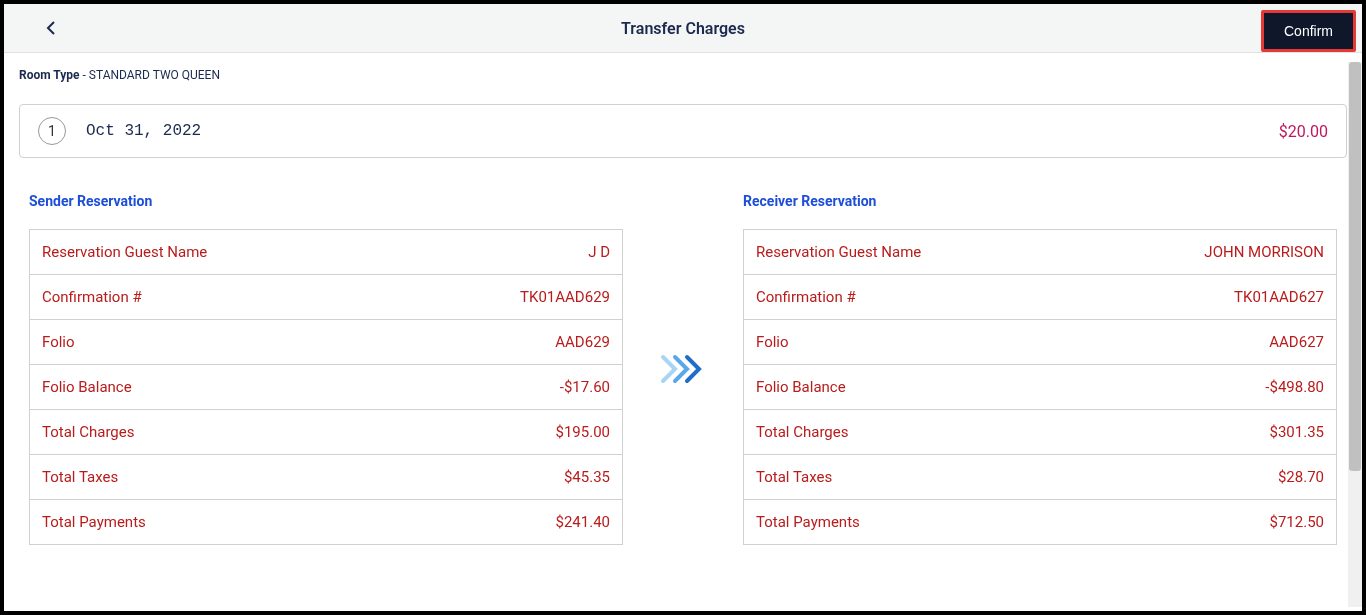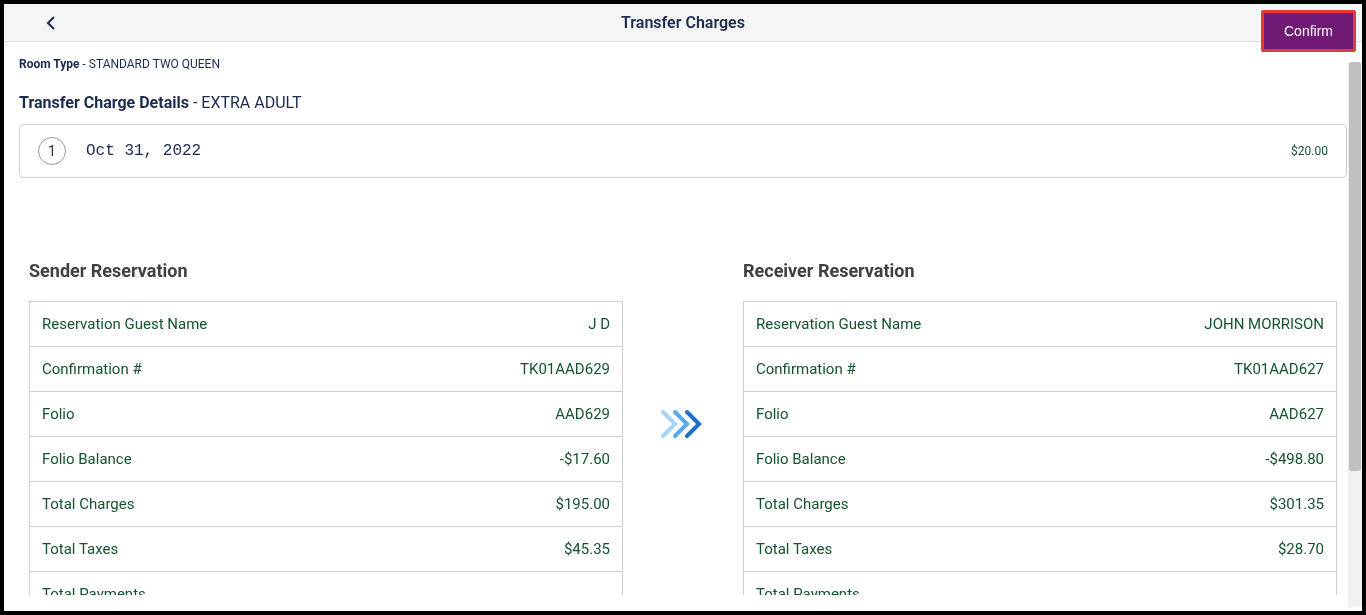--- a/index.html
+++ b/index.html
@@ -16,21 +16,21 @@
     }
     .app-window {
       background: #fff;
       width: 100%;
       height: 100%;
       position: relative;
       overflow: hidden;
     }
     .header {
       background: #f4f5f5;
-      height: 38px;
+      height: 49px;
       display: flex;
       align-items: center;
       padding: 0 22px;
       border-bottom: 1px solid #e0e0e0;
       position: relative;
     }
     .back-btn {
       width: 30px;
       height: 30px;
       display: flex;
@@ -48,21 +48,21 @@
       left: 50%;
       transform: translateX(-50%);
       font-size: 16px;
       font-weight: 600;
       color: #1b2a4e;
     }
     .confirm-btn {
       position: absolute;
       right: 6px;
       top: 6px;
-      background: #701a75;
+      background: #0f172a;
       color: #fff;
       border: 3px solid #e53935;
       padding: 10px 20px;
       font-size: 14px;
       cursor: pointer;
       border-radius: 2px;
     }
     .content {
       padding: 15px;
       height: calc(100% - 54px);
@@ -110,53 +110,52 @@
       color: #333;
       margin-right: 20px;
     }
     .charge-date {
       font-size: 16px;
       color: #1b2a4e;
       flex: 1;
       font-family: Liberation Mono, monospace;
     }
     .charge-amount {
-      font-size: 12px;
-      color: #14532d;
+      font-size: 16px;
+      color: #be185d;
     }
     .reservations-container {
       display: flex;
       align-items: center;
       gap: 0;
       padding: 0 10px;
     }
     .reservation-block {
       flex: 1;
     }
     .reservation-title {
-      font-size: 18px;
+      font-size: 14px;
       font-weight: 700;
-      color: #404040;
+      color: #1d4ed8;
       margin-bottom: 20px;
-      margin-top: 47px;
     }
     .reservation-table {
       border: 1px solid #d0d0d0;
     }
     .reservation-row {
       display: flex;
       justify-content: space-between;
       padding: 13px 12px;
       border-bottom: 1px solid #d0d0d0;
       font-size: 15px;
-      color: #14532d;
+      color: #b91c1c;
+      align-items: center;
     }
     .reservation-row:last-child {
       border-bottom: none;
-      flex-direction: column;
     }
     .arrow-container {
       width: 120px;
       display: flex;
       align-items: center;
       justify-content: center;
     }
     .scrollbar-track {
       position: absolute;
       right: 0;
@@ -187,25 +186,20 @@
     <button class="confirm-btn">Confirm</button>
   </div>
 
   <div class="content">
     <div class="room-type-line">
       <span class="label">Room Type</span>
       <span> - </span>
       <span class="value">STANDARD TWO QUEEN</span>
     </div>
 
-    <div class="charge-detail-line">
-      <span class="label">Transfer Charge Details</span>
-      <span> - </span>
-      <span class="value">EXTRA ADULT</span>
-    </div>
 
     <div class="charge-item">
       <div class="charge-number">1</div>
       <div class="charge-date">Oct 31, 2022</div>
       <div class="charge-amount">$20.00</div>
     </div>
 
     <div class="reservations-container">
       <div class="reservation-block">
         <div class="reservation-title">Sender Reservation</div>

